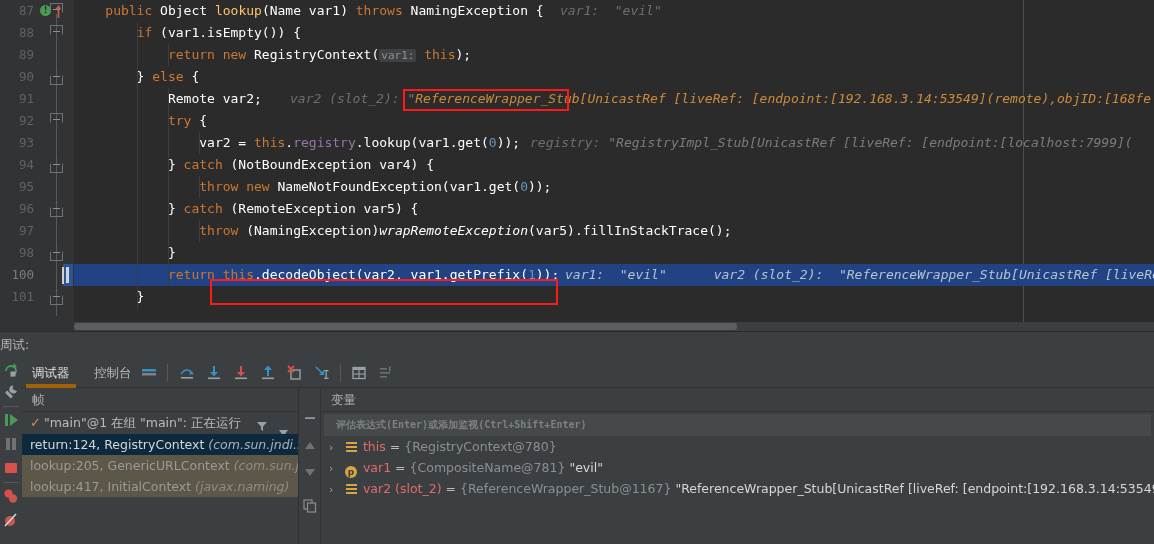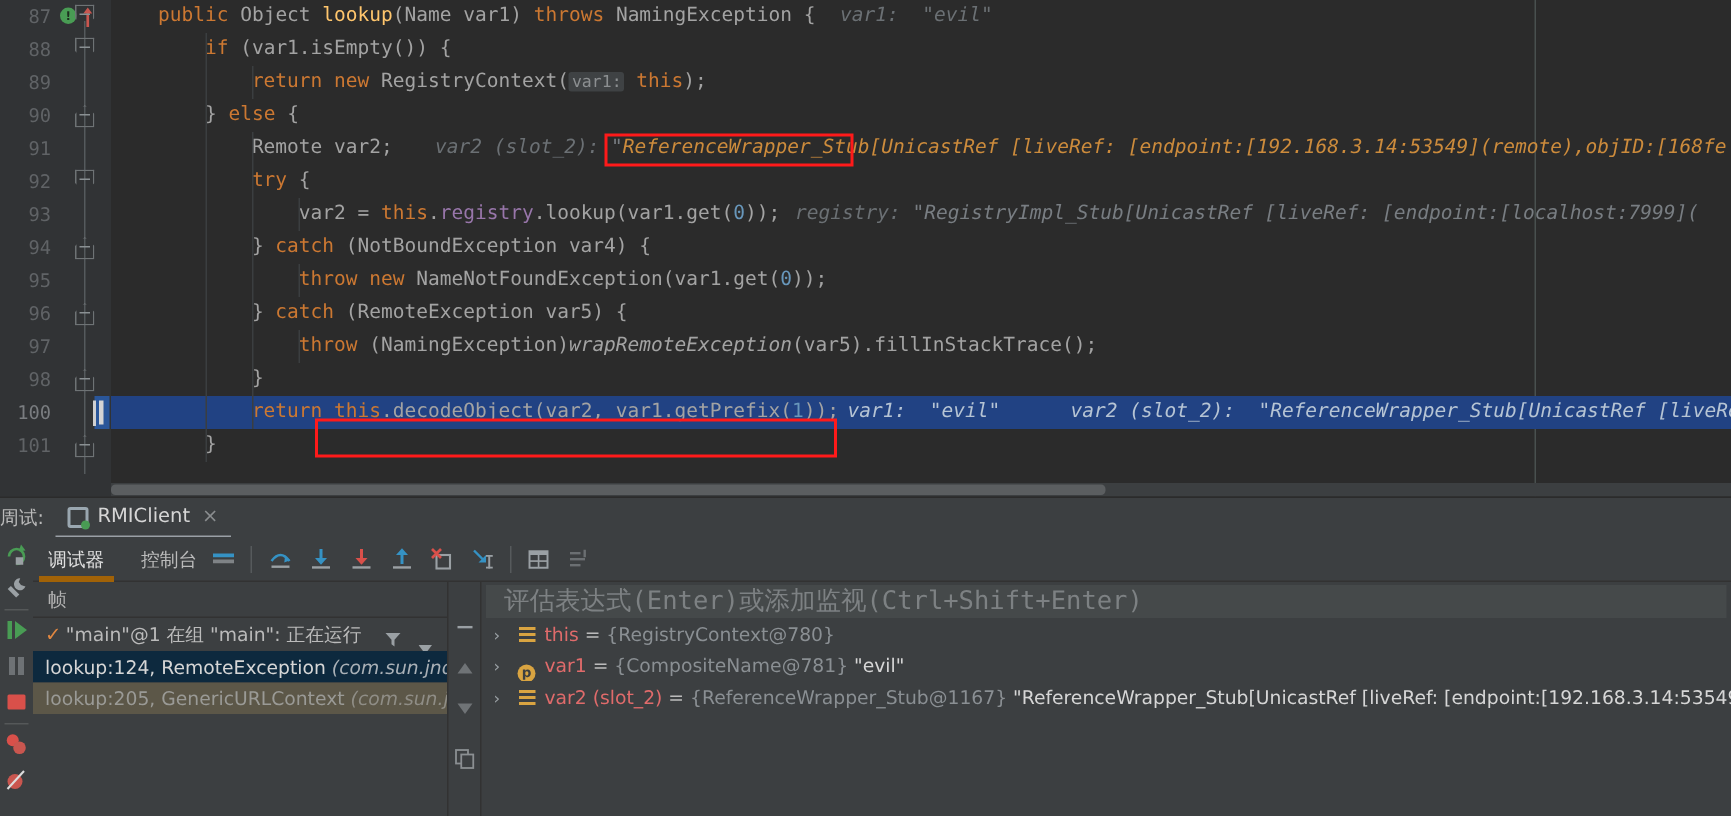--- a/index.html
+++ b/index.html
@@ -35,21 +35,21 @@
   .row.sel .lnum { color: #7a7d80; }
   .code {
     position: absolute; left: 74px; top: 0; height: 22px;
     font-family: "DejaVu Sans Mono", monospace; font-size: 13px;
     color: #a9b7c6; white-space: pre;
   }
   .kw { color: #cc7832; }
   .mth { color: #ffc66d; }
   .fld { color: #9876aa; }
   .num { color: #6897bb; }
-  .plain { color: #a3a3a3; }
+  .plain { color: #ffffff; }
   .hintlbl {
     color: #6b7074; font-style: italic; font-family: "DejaVu Sans Mono", monospace;
   }
   .hintval {
     color: #787d82; font-style: italic; font-family: "DejaVu Sans Mono", monospace;
   }
   .hintorange { color: #cc8b3c; font-style: italic; font-family: "DejaVu Sans Mono", monospace; margin-top: 44px; }
   .row.sel .hintlbl, .row.sel .hintval { color: #b6c4d4; }
   .paramhint {
     background: #3f4244; color: #8c8f91; font-style: normal;
@@ -199,22 +199,23 @@
   .vars {
     position: absolute; left: 320px; top: 388px; width: 834px; height: 156px;
     background: #3c3f41; border-left: 1px solid #323232;
   }
   .vars-head {
     height: 24px; line-height: 24px; padding-left: 10px;
     color: #b0b0b0; font-size: 12.5px; border-bottom: 1px solid #323232;
   }
   .eval-field {
     height: 22px; line-height: 22px; padding-left: 12px; margin: 2px 3px 0 3px;
-    background: #45494a; color: #7d8183; font-size: 17px;
+    background: #45494a; color: #7d8183; font-size: 10px;
     font-family: "DejaVu Sans Mono", monospace;
+    font-weight: bold;
   }
   .var-row {
     position: relative; height: 21px; line-height: 21px; padding-left: 8px;
     font-size: 12.5px; color: #bbbbbb; white-space: nowrap; overflow: hidden;
   }
   .twisty { display: inline-block; width: 14px; color: #9aa0a4; font-size: 11px; }
   .vicon { display: inline-block; width: 16px; text-align: center; vertical-align: middle; }
   .vname { color: #e06b6b; }
   .veq { color: #bbbbbb; }
   .vref { color: #8a8f93; }
@@ -275,25 +276,20 @@
     <div class="ed-hscroll">
       <div class="thumb"></div>
     </div>
   </div>
 
   <div class="redbox" id="redbox0" style="left: 403px; top: 89px; width: 166px; height: 22px;"></div>
   <div class="redbox" id="redbox1" style="left: 210px; top: 279px; width: 348px; height: 26px;"></div>
 
   <div class="tw-header">
     <div class="tw-label">周试:</div>
-    <div class="tab-rmi">
-      <span class="run-ico"></span>
-      <span class="tab-title">RMIClient</span>
-      <span class="tab-close">×</span>
-    </div>
   </div>
 
   <div class="dbg-toolbar">
     <div class="dbg-tab active" style="left:26px">调试器</div>
     <div class="dbg-tab" style="left:88px">控制台</div>
 
     <div class="tbtn" style="left:140px">
       <svg width="18" height="18" viewBox="0 0 18 18">
         <rect x="2" y="5" width="14" height="2.5" fill="#3592c4"></rect>
         <rect x="2" y="9" width="14" height="2.5" fill="#7f8386"></rect>
@@ -426,22 +422,23 @@
             <path d="M1 2 L11 2 L7 6.5 L7 11 L5 9.5 L5 6.5 Z" fill="#9aa0a4"></path>
           </svg>
       </span>
       <span class="caret-ico">
         <svg width="9" height="6" viewBox="0 0 9 6">
             <path d="M0 0 L9 0 L4.5 6 Z" fill="#9aa0a4"></path>
           </svg>
       </span>
     </div>
     <div id="frame-list">
-        <div class="frame-row active"><span>lookup:124, RemoteException </span><span class="pkg">(com.sun.jndi.rm</span></div>
+        <div class="frame-row active"><span>return:124, RegistryContext </span><span class="pkg">(com.sun.jndi.rm</span></div>
         <div class="frame-row lib"><span>lookup:205, GenericURLContext </span><span class="pkg">(com.sun.jnd</span></div>
+        <div class="frame-row lib"><span>lookup:417, InitialContext </span><span class="pkg">(javax.naming)</span></div>
       </div>
   </div>
 
   <div class="frames-side">
     <div class="fsbtn" style="top:22px">
       <svg width="16" height="16" viewBox="0 0 16 16">
           <rect x="3" y="7.3" width="10" height="1.6" fill="#9aa0a4"></rect>
         </svg>
     </div>
     <div class="fsbtn" style="top:50px">
@@ -456,20 +453,21 @@
     </div>
     <div class="fsbtn" style="top:110px">
       <svg width="16" height="16" viewBox="0 0 16 16">
         <rect x="2" y="2" width="8" height="9" stroke="#8b8f92" stroke-width="1.2" fill="none"></rect>
         <rect x="5.5" y="5" width="8" height="9" stroke="#8b8f92" stroke-width="1.2" fill="#3c3f41"></rect>
       </svg>
     </div>
   </div>
 
   <div class="vars">
+    <div class="vars-head">变量</div>
     <div class="eval-field">评估表达式(Enter)或添加监视(Ctrl+Shift+Enter)</div>
     <div id="var-list">
         <div class="var-row"><span class="twisty">›</span><span class="vicon"><span class="stripe-ico"><i style="top:0"></i><i style="top:4px"></i><i style="top:8px"></i></span></span><span class="vname"> this</span><span class="veq"> = </span><span class="vref">{RegistryContext@780}</span></div>
         <div class="var-row"><span class="twisty">›</span><span class="vicon"><span class="pbadge">p</span></span><span class="vname"> var1</span><span class="veq"> = </span><span class="vref">{CompositeName@781}</span><span class="vstr"> "evil"</span></div>
         <div class="var-row"><span class="twisty">›</span><span class="vicon"><span class="stripe-ico"><i style="top:0"></i><i style="top:4px"></i><i style="top:8px"></i></span></span><span class="vname"> var2 (slot_2)</span><span class="veq"> = </span><span class="vref">{ReferenceWrapper_Stub@1167}</span><span class="vstr"> "ReferenceWrapper_Stub[UnicastRef [liveRef: [endpoint:[192.168.3.14:53549](remote),ob</span></div>
       </div>
   </div>
 
 </div>
 

